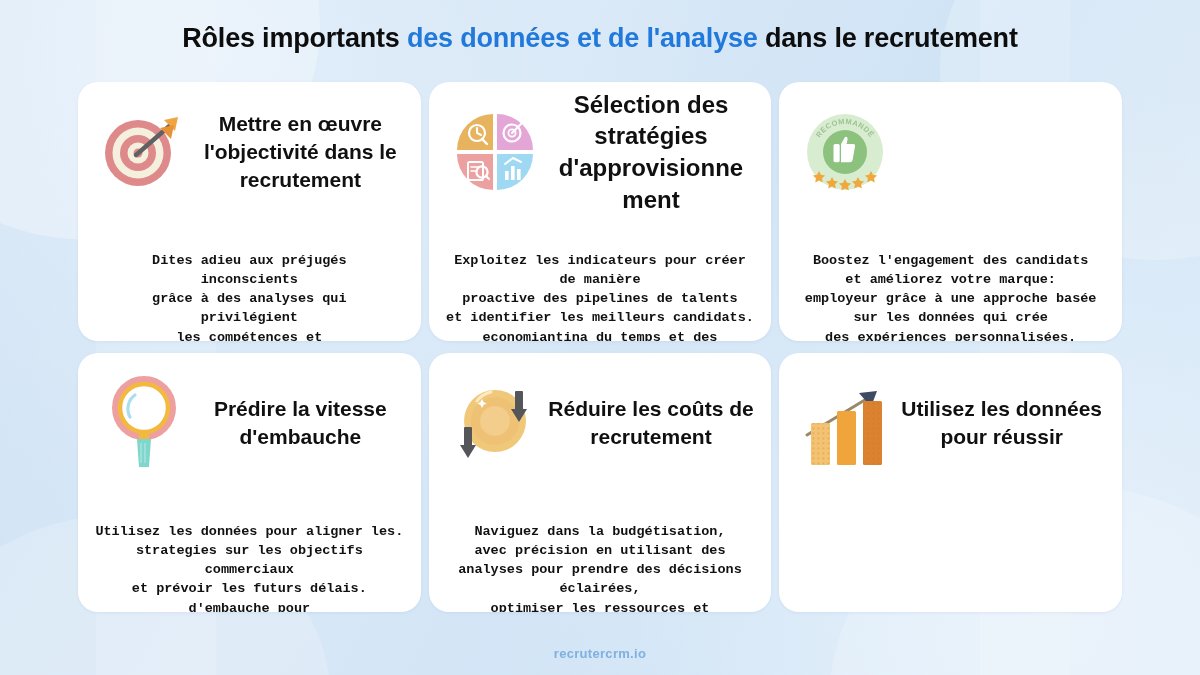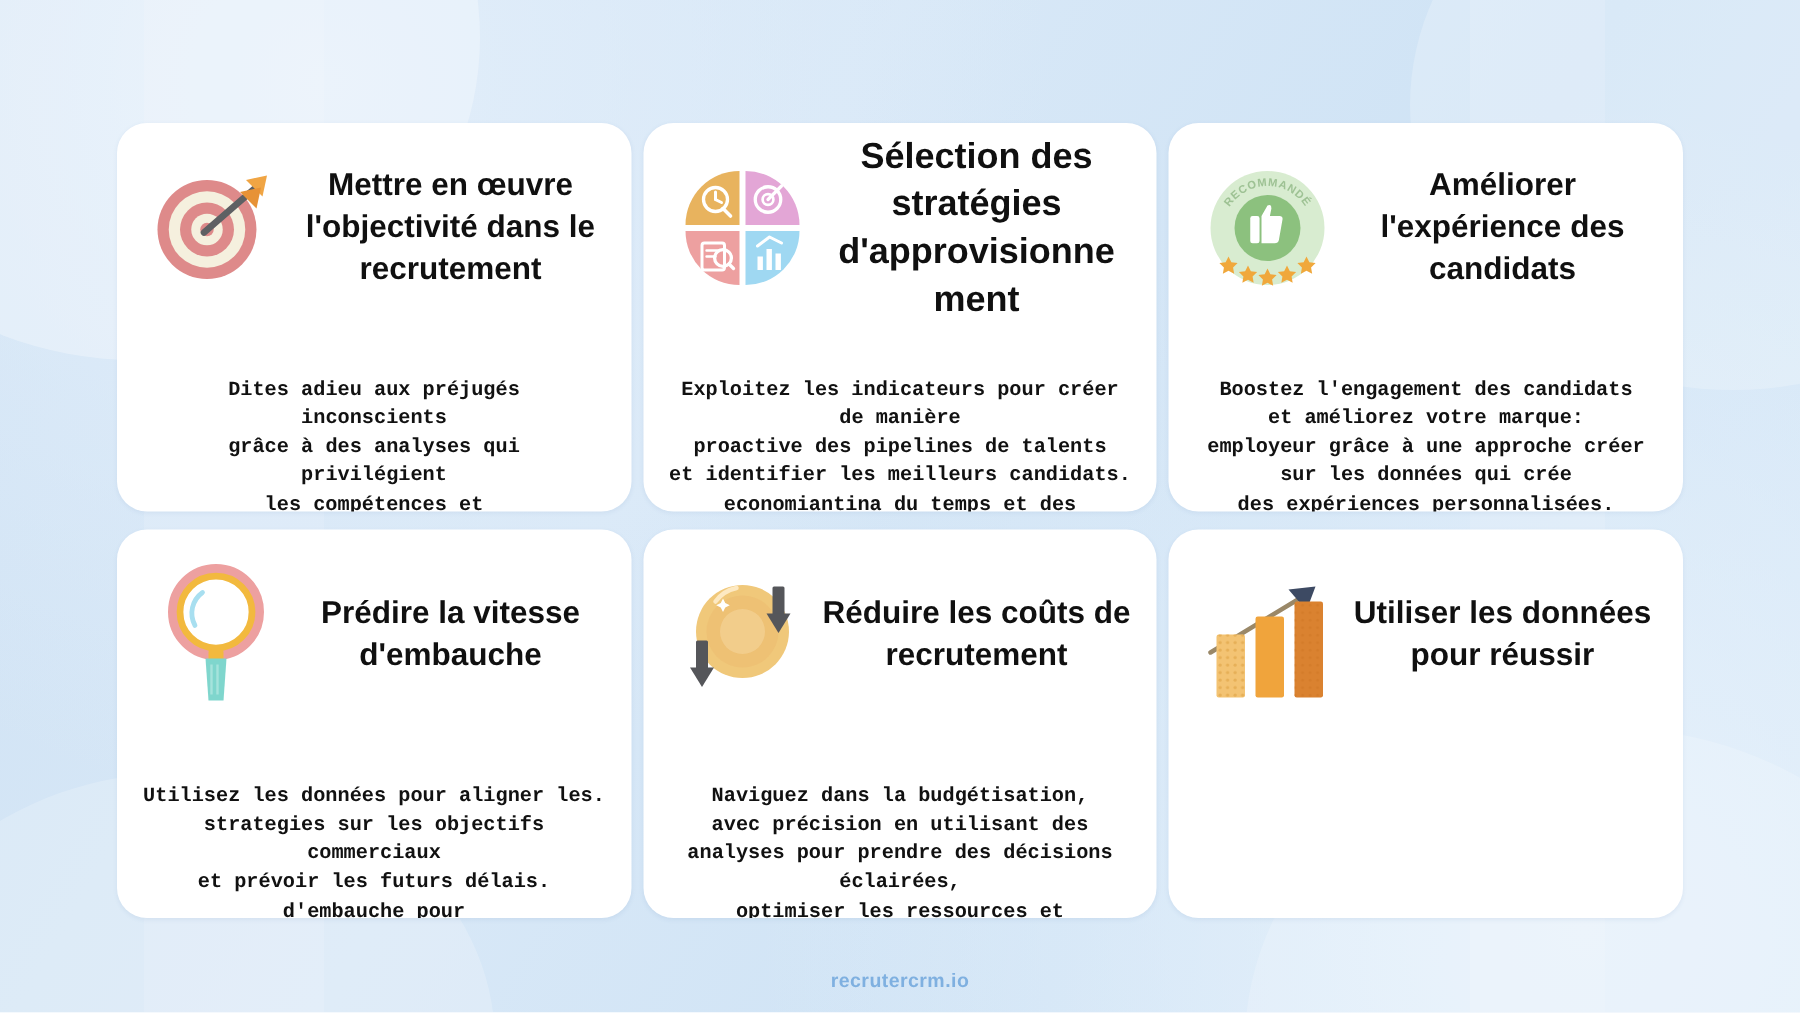--- a/index.html
+++ b/index.html
@@ -146,20 +146,21 @@
 
 <div class="poster">
 
   <div class="bg-blob b1"></div>
   <div class="bg-blob b2"></div>
   <div class="bg-blob b3"></div>
   <div class="bg-blob b4"></div>
   <div class="bg-stripe s1"></div>
   <div class="bg-stripe s2"></div>
 
+  <h1 class="title"><span>Rôles importants </span><span class="accent">des données et de l'analyse</span><span> dans le recrutement</span></h1>
 
   <div class="grid">
 
     <div class="card">
       <div class="card-head">
         <div class="icon-wrap">
           <svg width="92" height="88" viewBox="0 0 92 88" aria-hidden="true">
             <circle cx="40" cy="45" r="33" fill="#de8a8a"></circle>
             <circle cx="40" cy="45" r="25.5" fill="#f5f0de"></circle>
             <circle cx="40" cy="45" r="18" fill="#de8a8a"></circle>
@@ -250,28 +251,25 @@
 
             <g fill="#f0a83c">
               <path d="M17 66 l1.9 3.8 4.2 .6 -3.05 2.95 .72 4.15 -3.77 -1.98 -3.77 1.98 .72 -4.15 -3.05 -2.95 4.2 -.6 Z" transform="translate(1,-3)"></path>
               <path d="M17 66 l1.9 3.8 4.2 .6 -3.05 2.95 .72 4.15 -3.77 -1.98 -3.77 1.98 .72 -4.15 -3.05 -2.95 4.2 -.6 Z" transform="translate(14,3)"></path>
               <path d="M17 66 l1.9 3.8 4.2 .6 -3.05 2.95 .72 4.15 -3.77 -1.98 -3.77 1.98 .72 -4.15 -3.05 -2.95 4.2 -.6 Z" transform="translate(27,5)"></path>
               <path d="M17 66 l1.9 3.8 4.2 .6 -3.05 2.95 .72 4.15 -3.77 -1.98 -3.77 1.98 .72 -4.15 -3.05 -2.95 4.2 -.6 Z" transform="translate(40,3)"></path>
               <path d="M17 66 l1.9 3.8 4.2 .6 -3.05 2.95 .72 4.15 -3.77 -1.98 -3.77 1.98 .72 -4.15 -3.05 -2.95 4.2 -.6 Z" transform="translate(53,-3)"></path>
             </g>
           </svg>
         </div>
-        <div class="card-title">Améliorer
-l'expérience
-des candidats</div>
       </div>
       <div class="card-body">
         <p>Boostez l'engagement des candidats
 et améliorez votre marque:
-employeur grâce à une approche créer
+employeur grâce à une approche basée
 sur les données qui crée
 des expériences personnalisées.</p>
       </div>
     </div>
 
     <div class="card">
       <div class="card-head">
         <div class="icon-wrap">
           <svg width="80" height="96" viewBox="0 0 80 96" aria-hidden="true">
             <circle cx="40" cy="33" r="28" fill="none" stroke="#eda0a0" stroke-width="8"></circle>
@@ -347,21 +345,21 @@
             <path d="M10 58 L76 18" stroke="#9a8868" stroke-width="3" fill="none" stroke-linecap="round"></path>
             <path d="M62 16 L80 14 L74 30 Z" fill="#3d4a63"></path>
 
             <rect x="14" y="46" width="19" height="42" rx="1.5" fill="#f3c373"></rect>
             <rect x="14" y="46" width="19" height="42" rx="1.5" fill="url(#dots)" opacity="0.75"></rect>
             <rect x="40" y="34" width="19" height="54" rx="1.5" fill="#f0a43c"></rect>
             <rect x="66" y="24" width="19" height="64" rx="1.5" fill="#da8230"></rect>
             <rect x="66" y="24" width="19" height="64" rx="1.5" fill="url(#dots2)" opacity="0.35"></rect>
           </svg>
         </div>
-        <div class="card-title">Utiliser les
+        <div class="card-title">Utilisez les
 données
 pour réussir</div>
       </div>
     </div>
 
   </div>
 
   <div class="footer">recrutercrm.io</div>
 
 </div>

